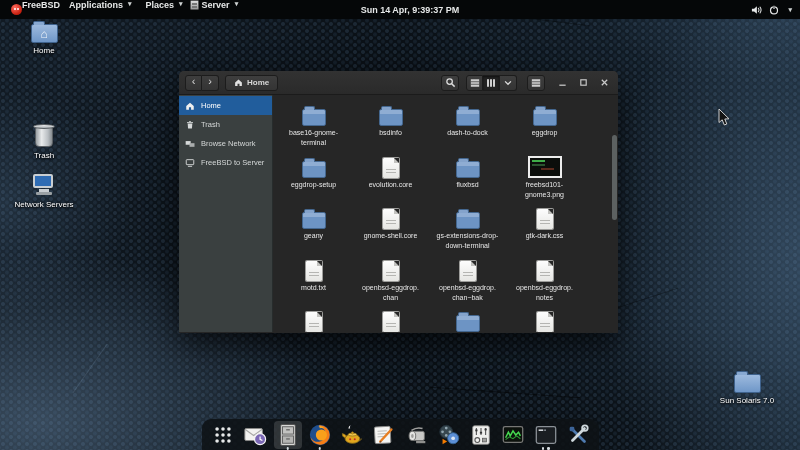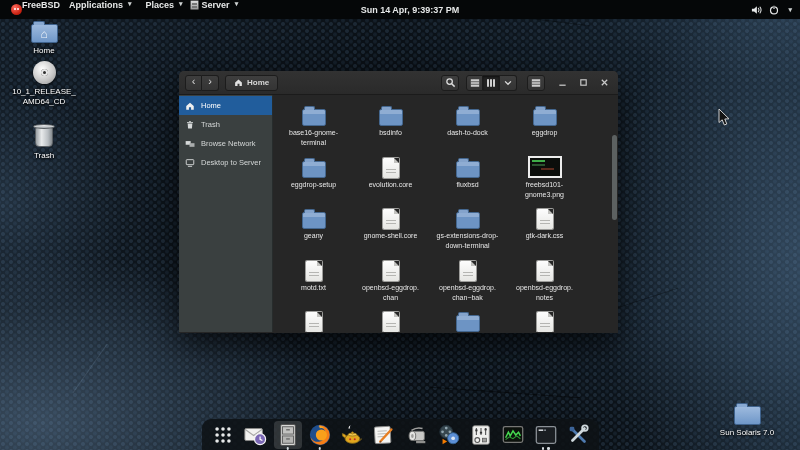--- a/index.html
+++ b/index.html
@@ -141,34 +141,37 @@
           <line x1="6" y1="1" x2="6" y2="4.8" stroke="#e6e8e8" stroke-width="1.4"></line>
         </svg>
       <span class="caret">▾</span>
     </span>
   </div>
 
   <div class="dicon" style="left:0;top:24px">
     <div class="dfolder home"></div>
     <div class="dlabel">Home</div>
   </div>
-  <div class="dicon" style="left:0;top:61px">
-    <div class="dcd"></div>
-    <div class="dlabel">10_1_RELEASE_
-AMD64_CD</div>
-  </div>
   <div class="dicon" style="left:0;top:123px">
     <div class="dtrash">
         <span class="can"></span>
         <span class="lid"></span>
       </div>
     <div class="dlabel">Trash</div>
   </div>
-
-  <div class="dicon" style="left:703px;top:406px">
+  <div class="dicon" style="left:0;top:174px">
+    <div class="dnet">
+        <span class="scr"></span>
+        <span class="base"></span>
+        <span class="foot"></span>
+      </div>
+    <div class="dlabel">Network Servers</div>
+  </div>
+
+  <div class="dicon" style="left:703px;top:374px">
     <div class="dfolder"></div>
     <div class="dlabel">Sun Solaris 7.0</div>
   </div>
 
   <div class="window">
     <div class="headerbar">
       <div class="navgroup">
         <div class="hbtn">‹</div>
         <div class="hbtn">›</div>
       </div>
@@ -250,21 +253,21 @@
               <rect x="0.8" y="2.5" width="6" height="4.4" fill="#d6d9d9"></rect>
               <rect x="5.4" y="5" width="6" height="4.4" fill="#a9adad"></rect>
             </svg>
           <span>Browse Network</span>
         </div>
         <div class="srow">
           <svg width="10" height="10" viewBox="0 0 12 12">
               <rect x="1.5" y="2" width="9" height="6" rx="0.8" fill="none" stroke="#d6d9d9" stroke-width="1.1"></rect>
               <rect x="3.5" y="9.4" width="5" height="1.1" fill="#d6d9d9"></rect>
             </svg>
-          <span>Desktop to Server</span>
+          <span>FreeBSD to Server</span>
         </div>
       </div>
       <div class="content">
         <div class="fgrid">
 
             <div class="fitem folder">
               <div class="glyphbox">
                 <span class="glyph"></span>
               </div>
               <div class="flabel">base16-gnome-

